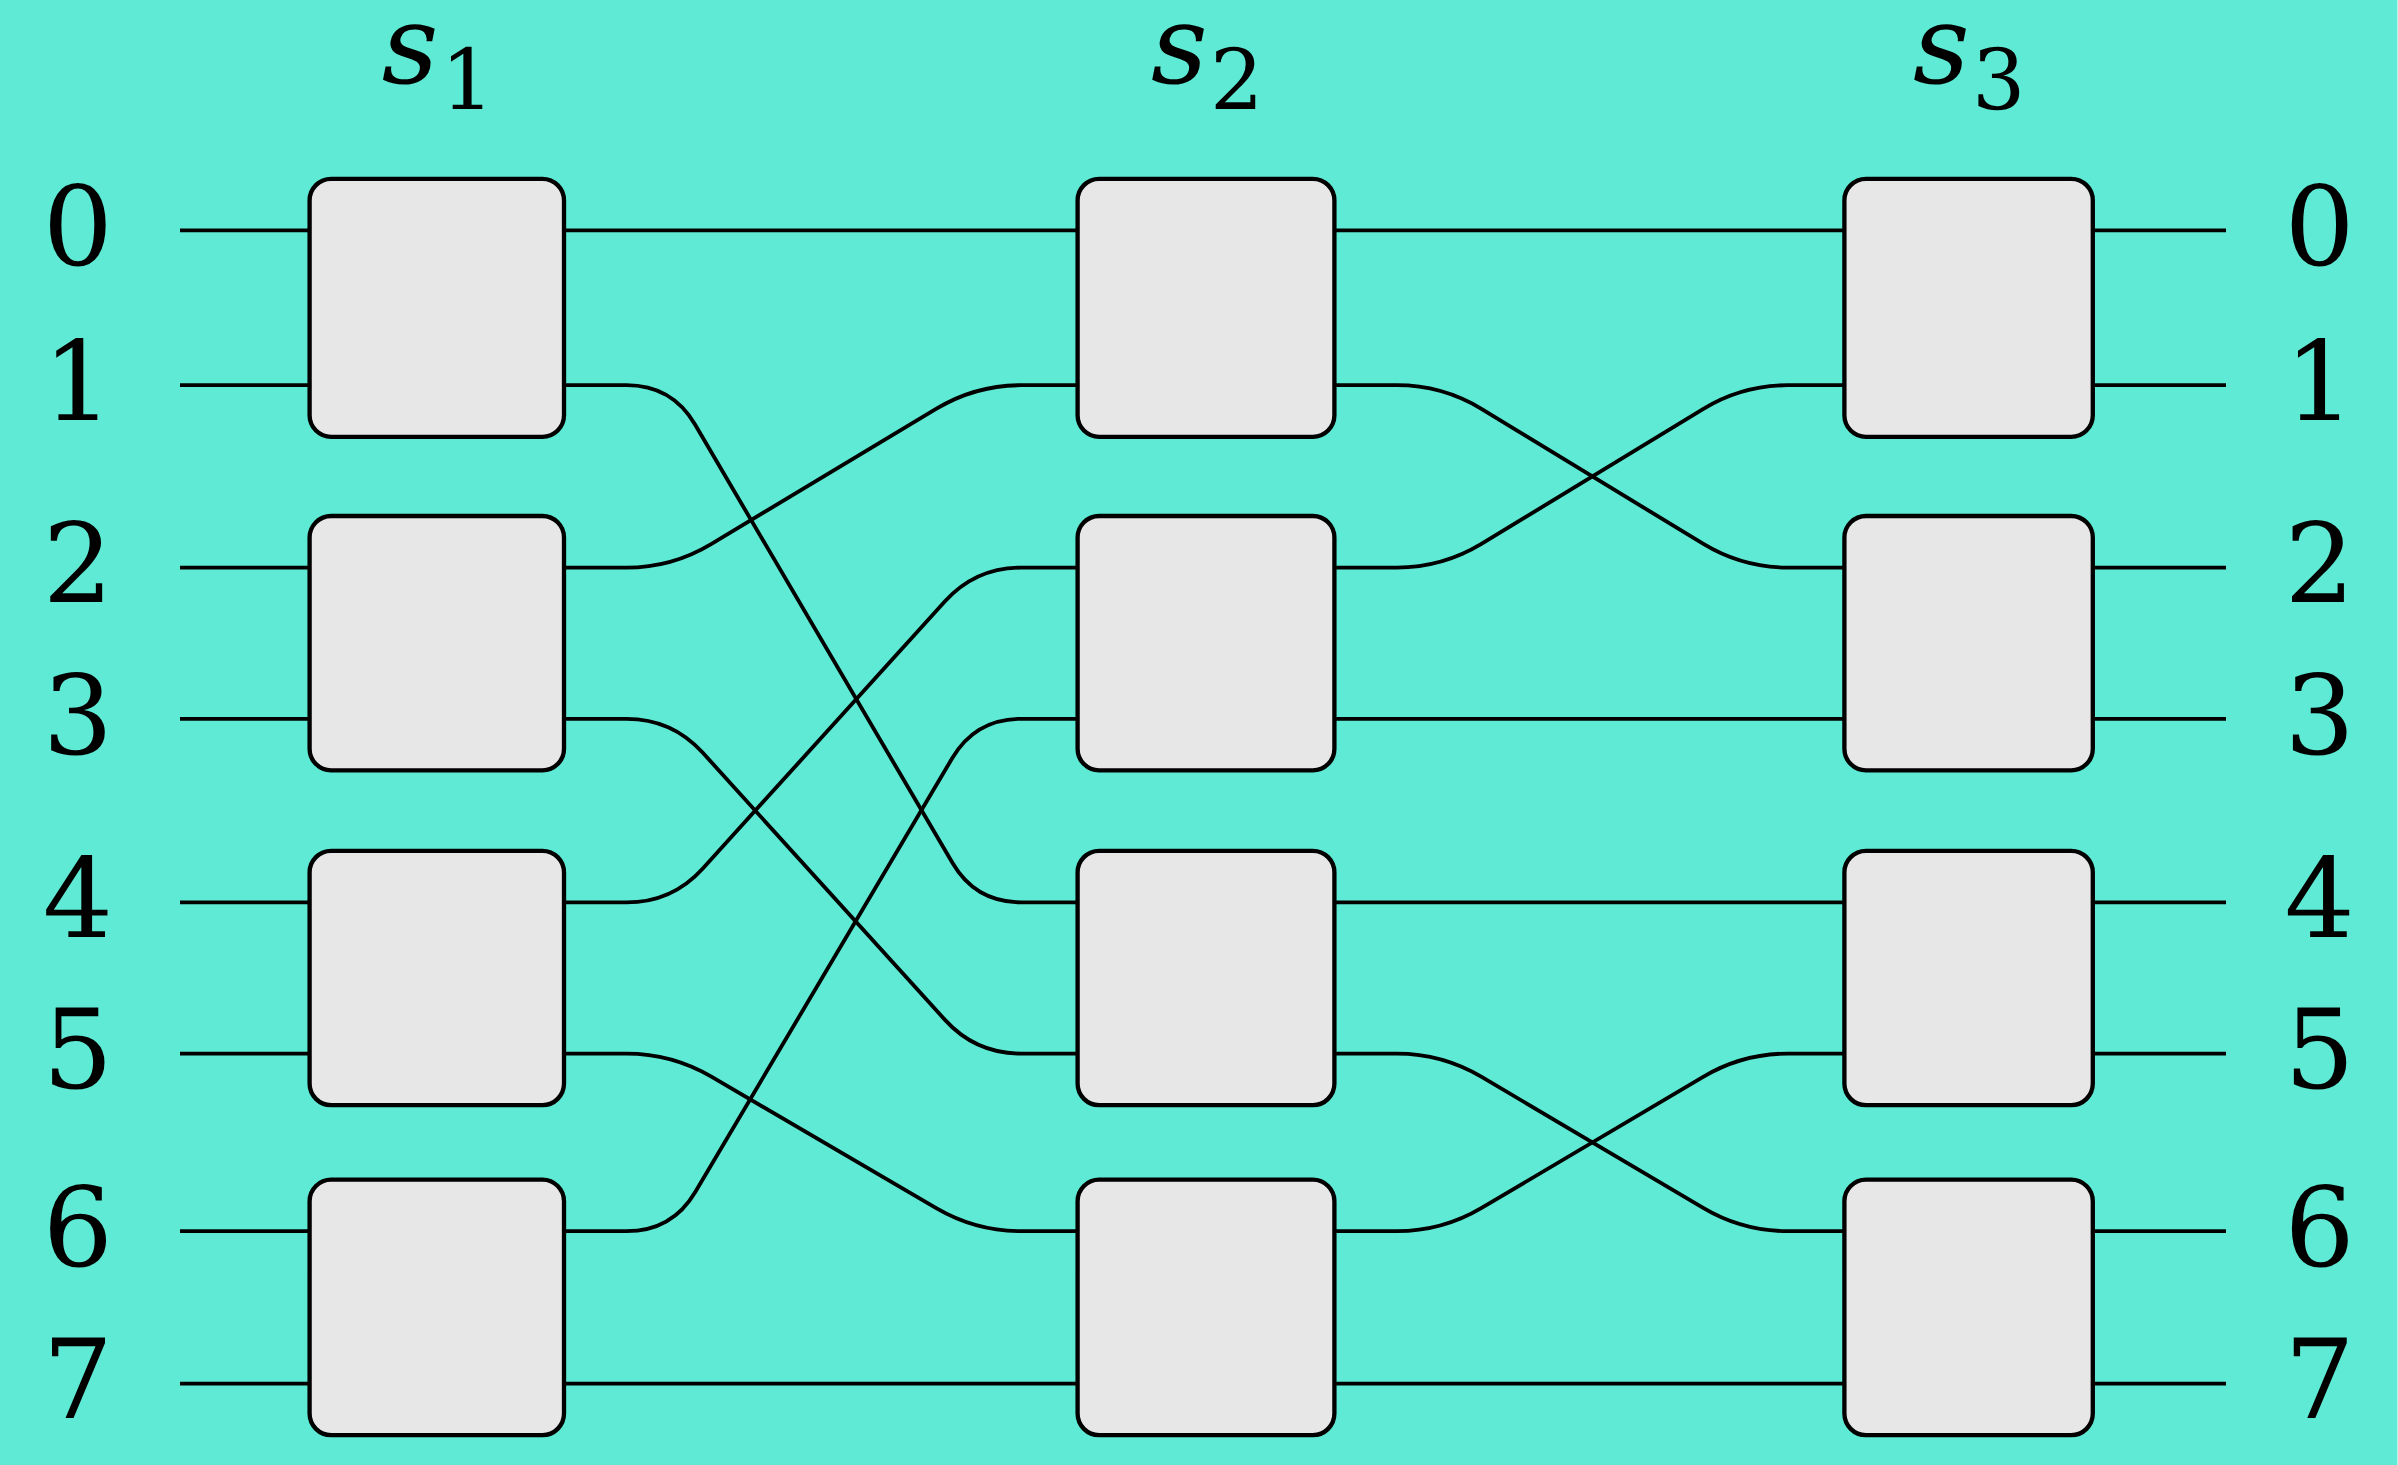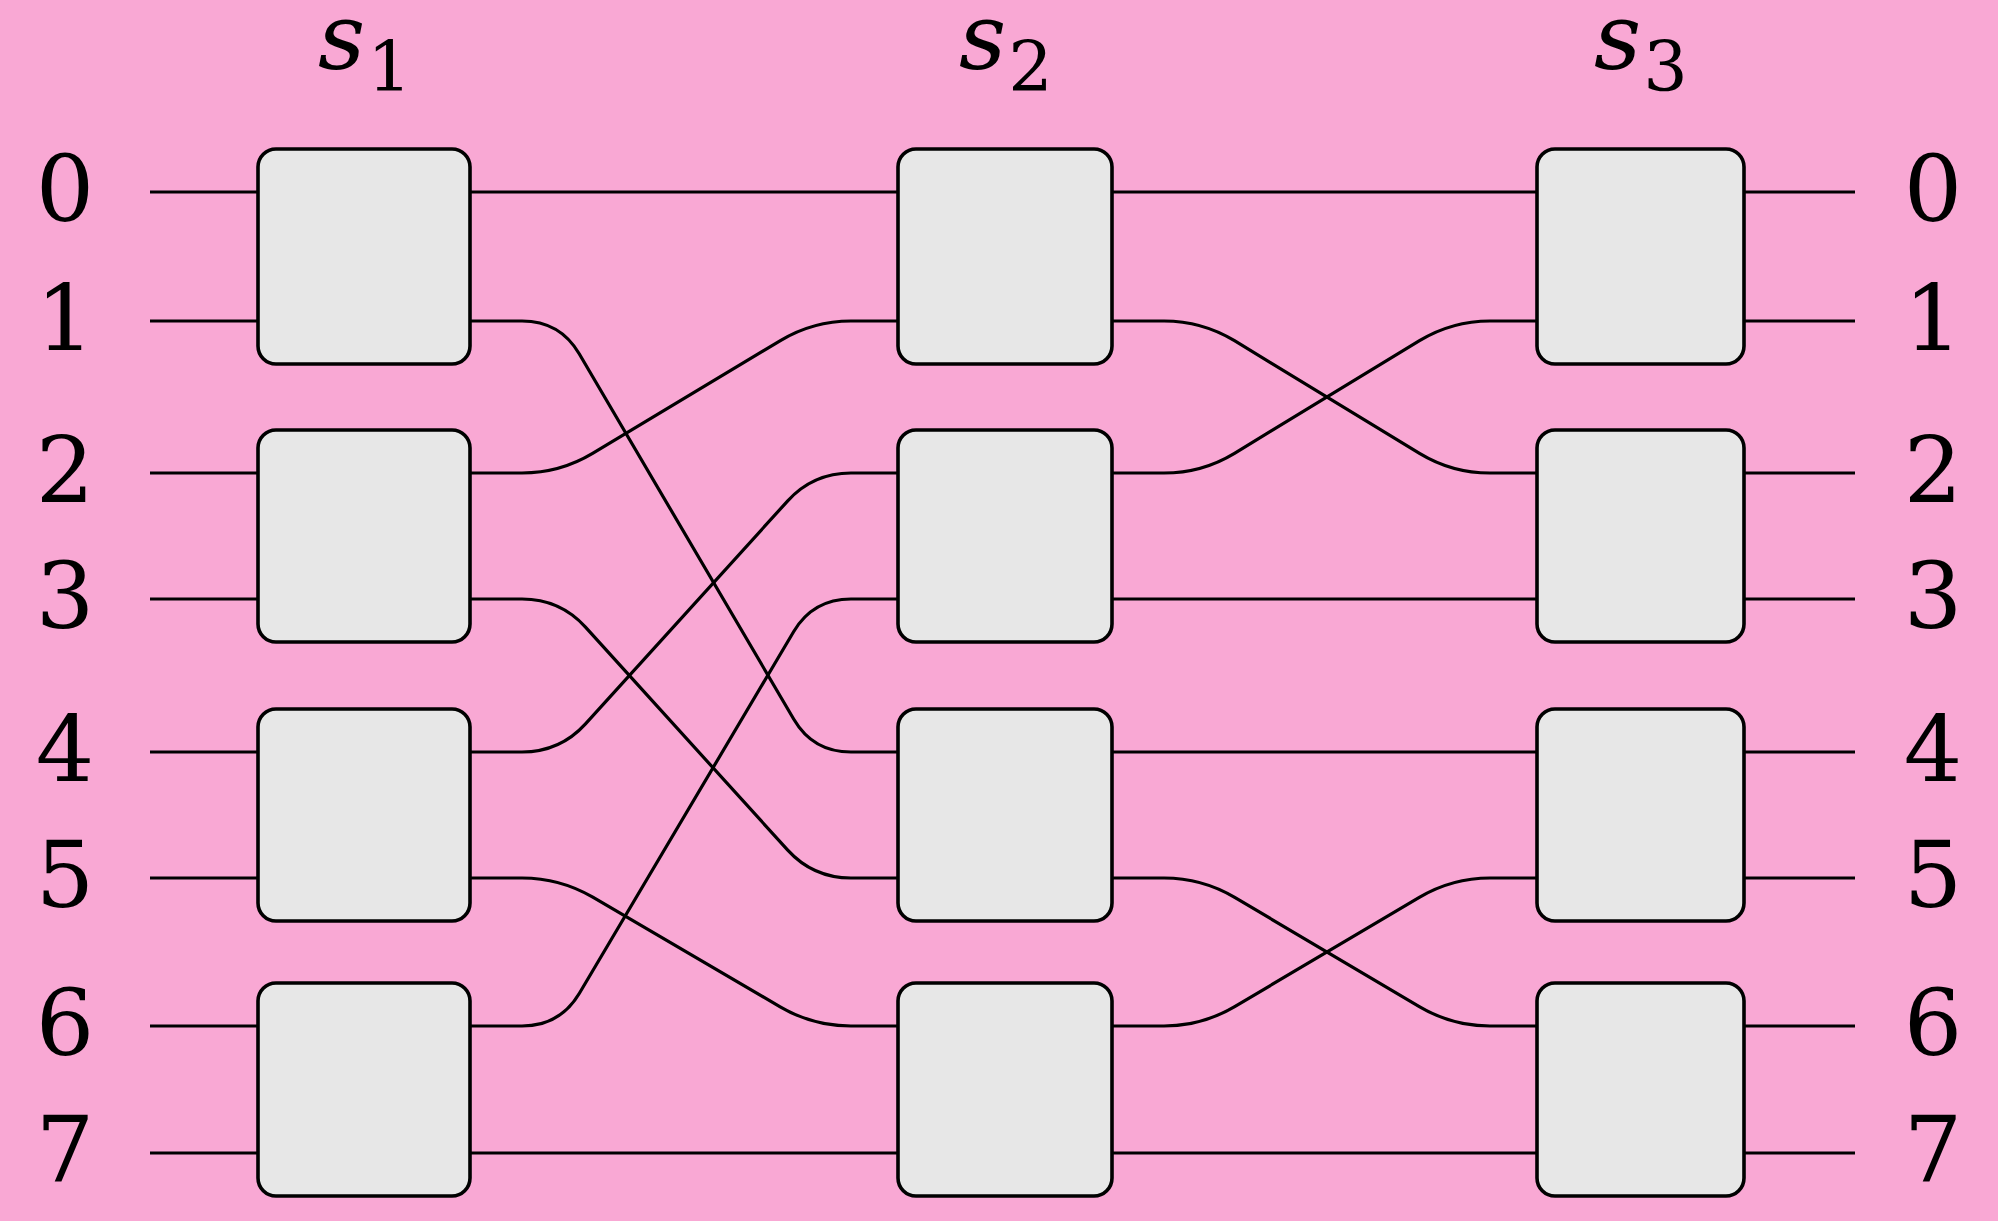--- a/index.html
+++ b/index.html
@@ -4,21 +4,21 @@
 <style>
   html, body {
     margin: 0;
     padding: 0;
     background: #ffffff;
   }
   .canvas {
     position: relative;
     width: 1998px;
     height: 1221px;
-    background: #f9a8d4;
+    background: #5eead4;
     overflow: hidden;
     font-family: "DejaVu Serif", "Liberation Serif", serif;
   }
   .canvas svg {
     position: absolute;
     left: 0;
     top: 0;
   }
   .row-label {
     position: absolute;

